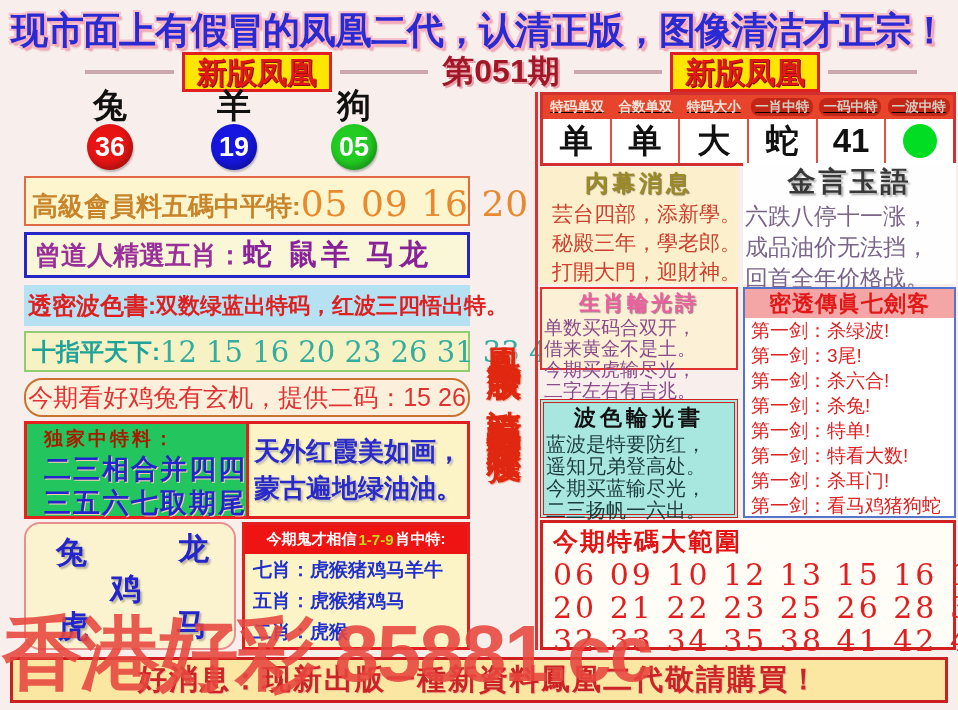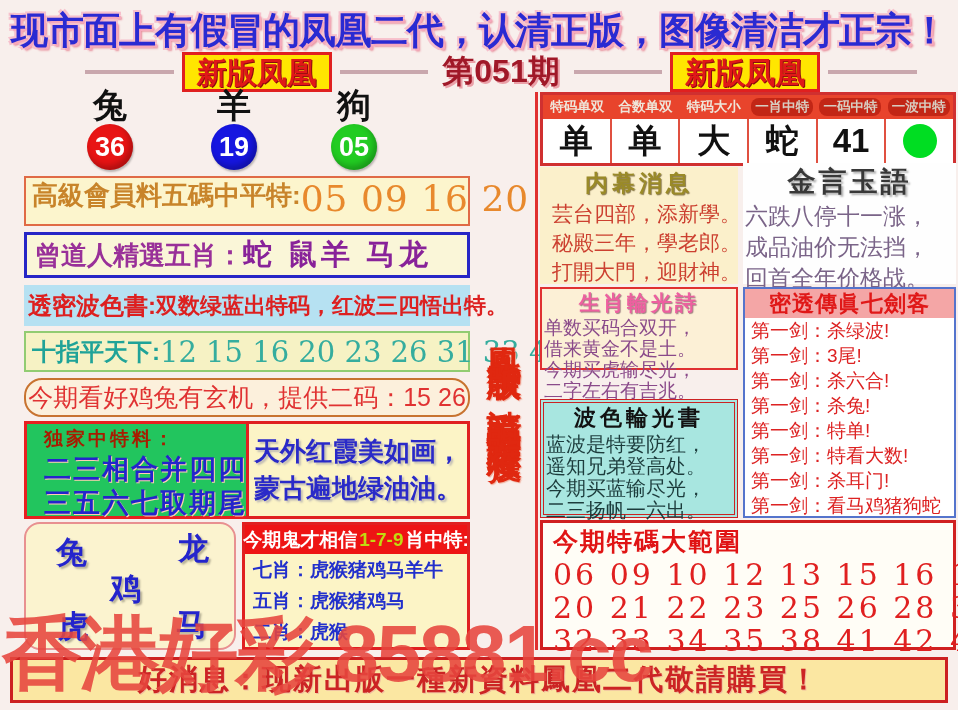--- a/index.html
+++ b/index.html
@@ -20,21 +20,21 @@
 
   
   .zitem { position:absolute; width:76px; text-align:center; }
   .zchar { font-size:34px; font-weight:bold; color:#111; line-height:34px; }
   .zball { width:46px; height:46px; border-radius:50%; margin:2px auto 0; color:#fff;
     font-size:27px; font-weight:bold; line-height:46px; text-align:center;
     box-shadow:inset -3px -4px 6px rgba(0,0,0,.25), 1px 2px 2px rgba(0,0,0,.25); }
 
   
   .lbox { position:absolute; left:24px; width:446px; }
-  .box-vip { top:176px; height:50px; background:#fcf5cd; border:2px solid #e06a46; display:flex; align-items:flex-start; padding:0 6px; }
+  .box-vip { top:176px; height:50px; background:#fcf5cd; border:2px solid #e06a46; display:flex; align-items:flex-end; padding:0 6px; }
   .box-vip .lab { font-size:26px; font-weight:bold; color:#c8842a; white-space:nowrap; }
   .box-vip .val { font-size:36px; color:#e8892d; font-family:"DejaVu Serif", serif; white-space:nowrap; letter-spacing:1px; }
   .box-5x { top:232px; height:46px; background:#faf6d8; border:3px solid #2626c6; display:flex; align-items:center; padding:0 8px; }
   .box-5x .lab { font-size:26px; font-weight:bold; color:#993099; white-space:nowrap; }
   .box-5x .val { font-size:29px; font-weight:bold; color:#882299; letter-spacing:4px; white-space:nowrap; }
   .box-bose { top:285px; height:41px; background:#b6e1f2; display:flex; align-items:center; padding:0 4px; }
   .box-bose .lab { font-size:24px; font-weight:bold; color:#dd2020; white-space:nowrap; }
   .box-bose .val { font-size:22px; font-weight:bold; color:#dd2020; white-space:nowrap; }
   .box-ten { top:331px; height:41px; background:#f6f2c4; border:2px solid #92cc72; display:flex; align-items:center; padding:8px 6px; }
   .box-ten .lab { font-size:24px; font-weight:bold; color:#1fa398; white-space:nowrap; }
@@ -47,35 +47,35 @@
     text-shadow:1px 1px 0 #ffd0b0; white-space:nowrap; }
   .box-poem { top:421px; left:246px; width:224px; height:98px; background:#fcf4c6; border:3px solid #e02020;
     display:flex; flex-direction:column; justify-content:center; align-items:center; }
   .box-poem .ln { font-size:26px; font-weight:bold; color:#2a2ac8; line-height:37px; white-space:nowrap;
     text-shadow:2px 2px 2px rgba(120,120,160,.45); }
   .box-scatter { top:522px; left:24px; width:212px; height:128px; background:#fbf3cf;
     border:2px solid #e89090; border-radius:16px; }
   .schar { position:absolute; font-size:31px; font-weight:bold; color:#2424cc; text-shadow:2px 2px 2px rgba(0,0,0,.28); }
   .box-guicai { top:522px; left:242px; width:228px; height:128px; border:3px solid #e02020; background:#fcf4c6; }
   .gc-hdr { height:29px; background:#ee1414; display:flex; align-items:center; justify-content:center;
-    font-size:19px; font-weight:bold; white-space:nowrap; }
+    font-size:15px; font-weight:bold; white-space:nowrap; }
   .gc-hdr .w { color:#fff; } .gc-hdr .g { color:#c2da10; padding:0 2px; }
   .gc-row { font-size:19px; font-weight:bold; color:#2230cc; line-height:31px; padding-left:8px; white-space:nowrap; }
 
   
   .vstrip { position:absolute; left:474px; top:94px; width:60px; height:556px;
     writing-mode:vertical-rl; text-orientation:upright; font-size:35px; font-weight:bold;
     color:#e02810; letter-spacing:4px; text-align:center; line-height:60px;
     text-shadow:1px 1px 1px #f0b0a0; }
   .vdivider { position:absolute; left:535px; top:92px; width:3px; height:558px; background:#e03030; }
 
   
   .rtable { position:absolute; left:540px; top:92px; width:416px; height:74px; border:3px solid #d03030; background:#fff; }
   .rt-head { display:flex; height:24px; background:#e8442c; }
-  .rt-h { flex:1; display:flex; align-items:center; justify-content:center; }
+  .rt-h { flex:1; display:flex; align-items:center; justify-content:center;text-decoration:underline; }
   .rt-h span { font-size:13.5px; font-weight:bold; color:#efe6da; white-space:nowrap; }
   .rt-h.pill span { background:#c22616; border-radius:8px; padding:0 4px; color:#d8ccc0; }
   .rt-body { display:flex; height:44px; }
   .rt-c { flex:1; display:flex; align-items:center; justify-content:center;
     font-size:33px; font-weight:bold; color:#111; }
   .rt-c + .rt-c { border-left:2px solid #e05040; }
   .rt-ball { width:34px; height:34px; border-radius:50%; }
 
   .box-neimu { position:absolute; left:540px; top:167px; width:198px; height:117px; background:#fbf0cb; padding:1px 12px; }
   .box-neimu .ttl { text-align:center; font-size:23px; font-weight:bold; color:#9a8a28; letter-spacing:4px;

